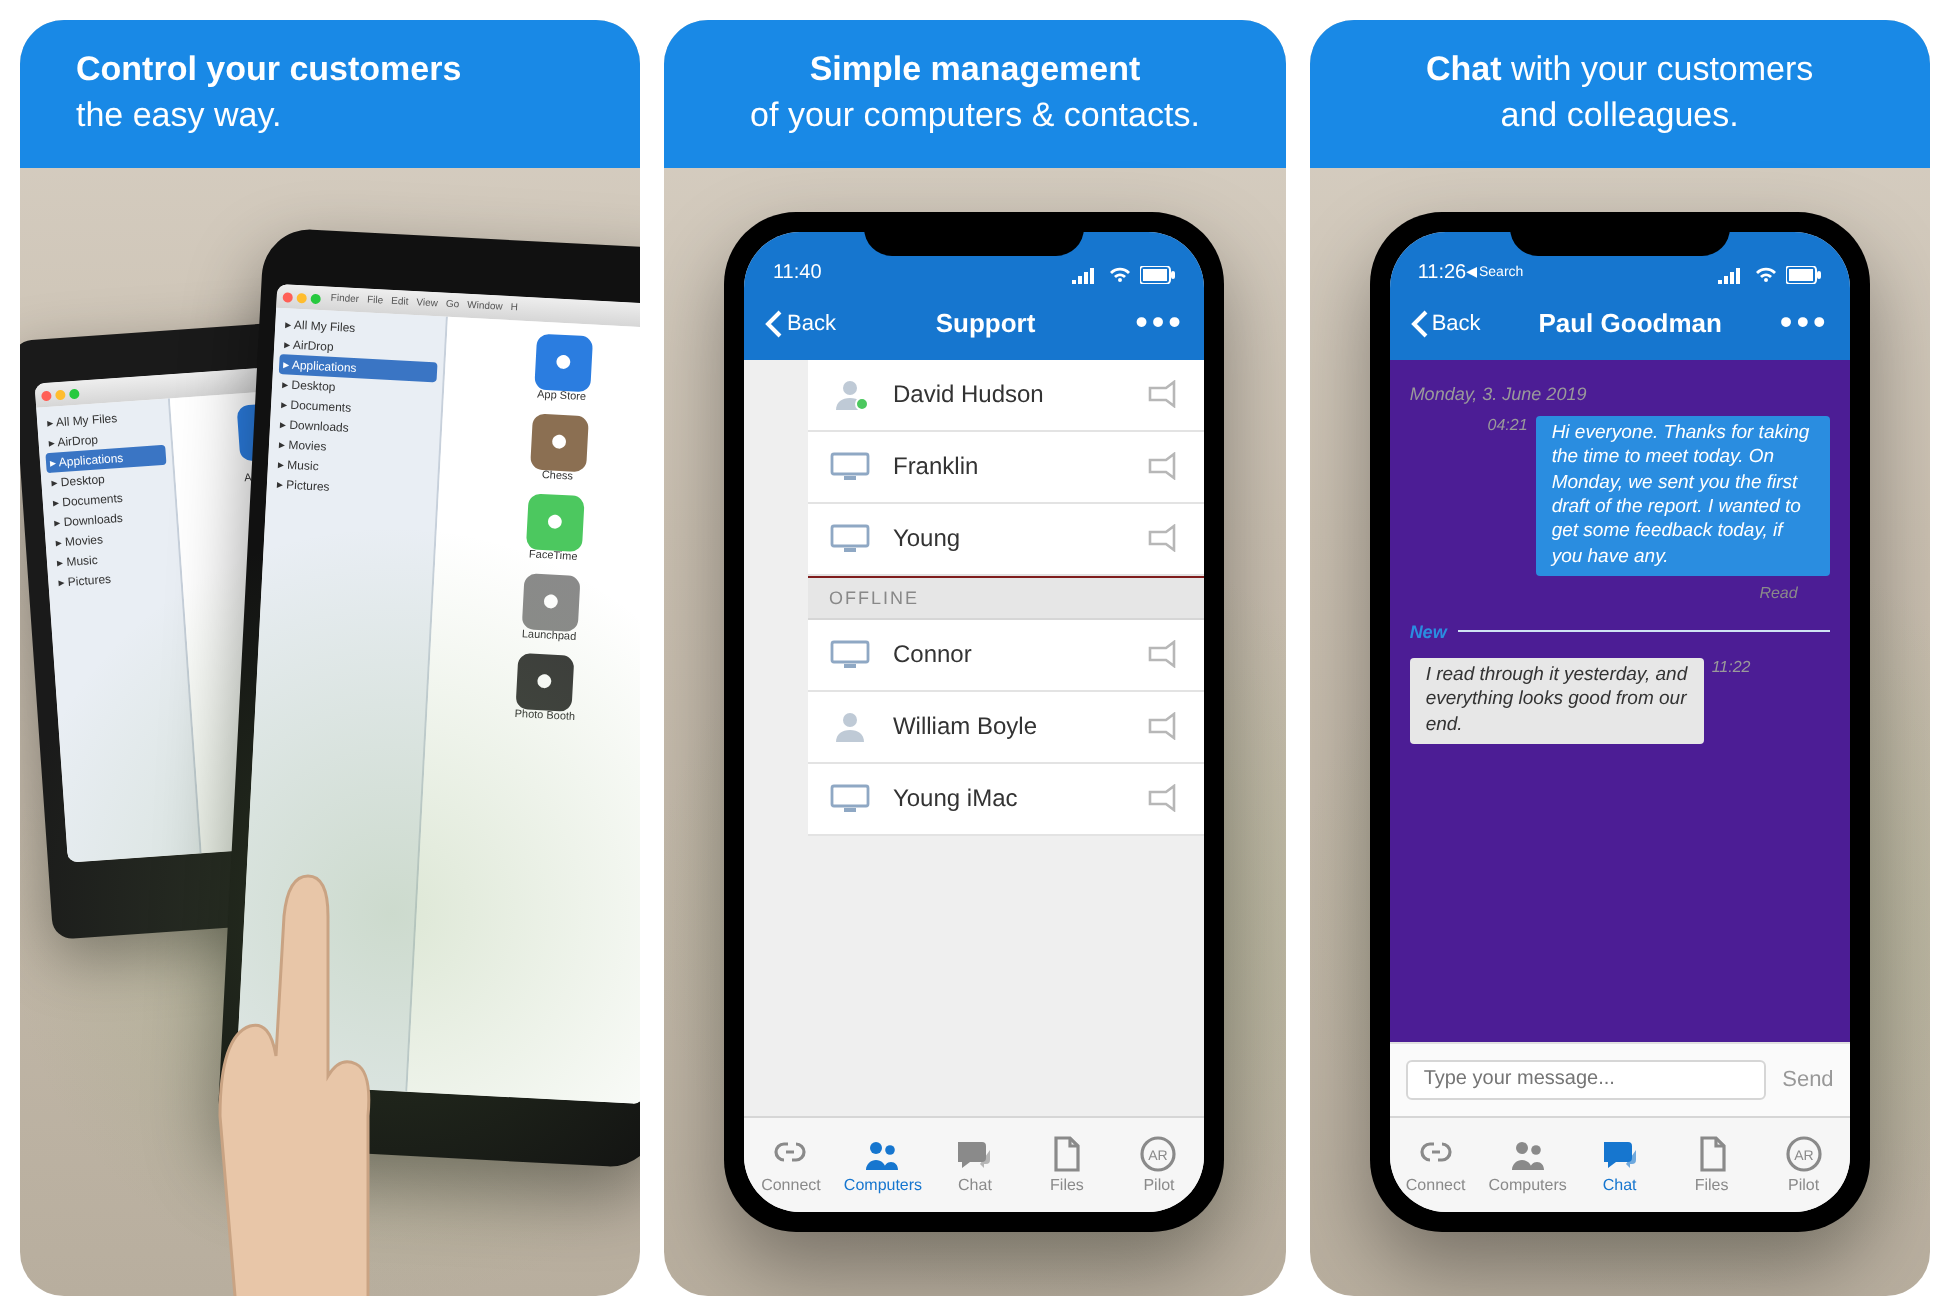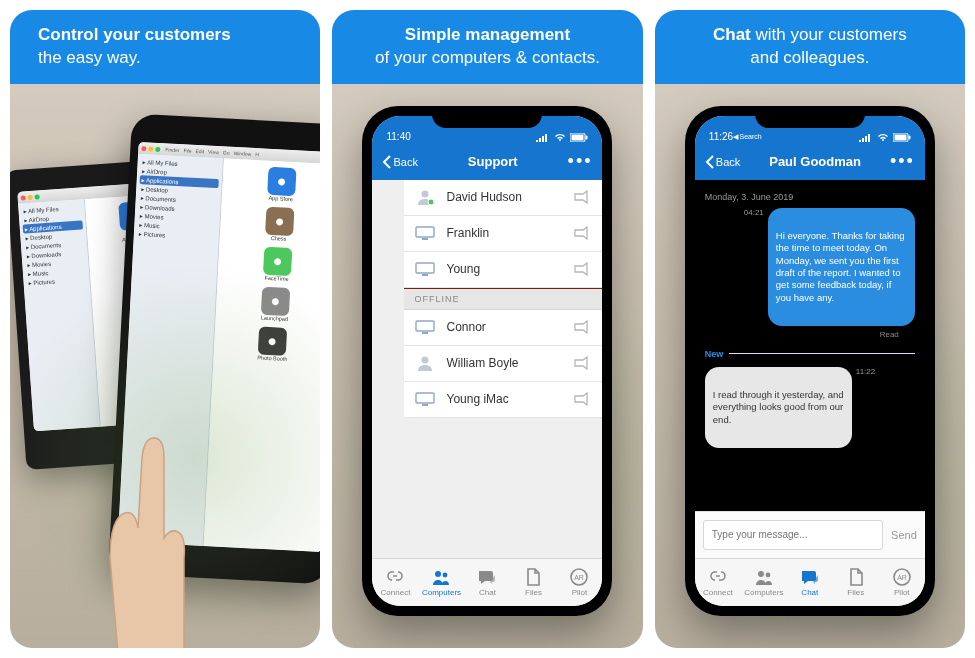--- a/index.html
+++ b/index.html
@@ -231,28 +231,28 @@
     align-items:center;
     justify-content:center;
     font-size:8px;
     color:#8a8a8a;
     gap:2px;
   }
   .tab.active { color:#1676cf; }
   .tab-icon { font-size:16px; }
 
   
-  .chat-body { flex:1; background:#000000; padding:8px 10px; font-size:10px; color:#666; display:flex; flex-direction:column; }
+  .chat-body { flex:1; background:#4c1d95; padding:8px 10px; font-size:10px; color:#666; display:flex; flex-direction:column;font-style:italic; }
   .chat-date { text-align:left; font-size:9px; color:#9a9a9a; margin:4px 0 6px; }
   .bubble-row { display:flex; margin-bottom:6px; align-items:flex-start; gap:4px; }
   .bubble-row.right { justify-content:flex-end; }
   .bubble {
     max-width:70%;
-    padding:22px 8px;
-    border-radius:14px;
+    padding:3px 8px;
+    border-radius:2px;
     font-size:9.5px;
     line-height:1.3;
   }
   .bubble.blue { background:#2a8de0; color:#fff; }
   .bubble.gray { background:#e7e7e7; color:#333; }
   .ts { font-size:8px; color:#9a9a9a; }
   .read-label { font-size:8px; color:#8a8a8a; text-align:right; margin:-2px 16px 6px; }
   .divider-row { display:flex; align-items:center; gap:6px; margin:4px 0 8px; }
   .divider-row .line { flex:1; height:1px; background:#cfe3f4; }
   .divider-row .lbl { font-size:9px; color:#2a8de0; font-weight:600; }
@@ -260,21 +260,21 @@
     display:flex; align-items:center; gap:8px;
     border-top:1px solid #e0e0e0;
     padding:8px;
     background:#fafafa;
   }
   .chat-input {
     flex:1;
     border:1px solid #d6d6d6;
     background:#fff;
     border-radius:3px;
-    height:30px;
+    height:20px;
     padding:0 8px;
     font-size:10px;
     color:#999;
   }
   .send { font-size:11px; color:#989898; }
 
   
   svg { display:block; }
 </style>
 </head>

